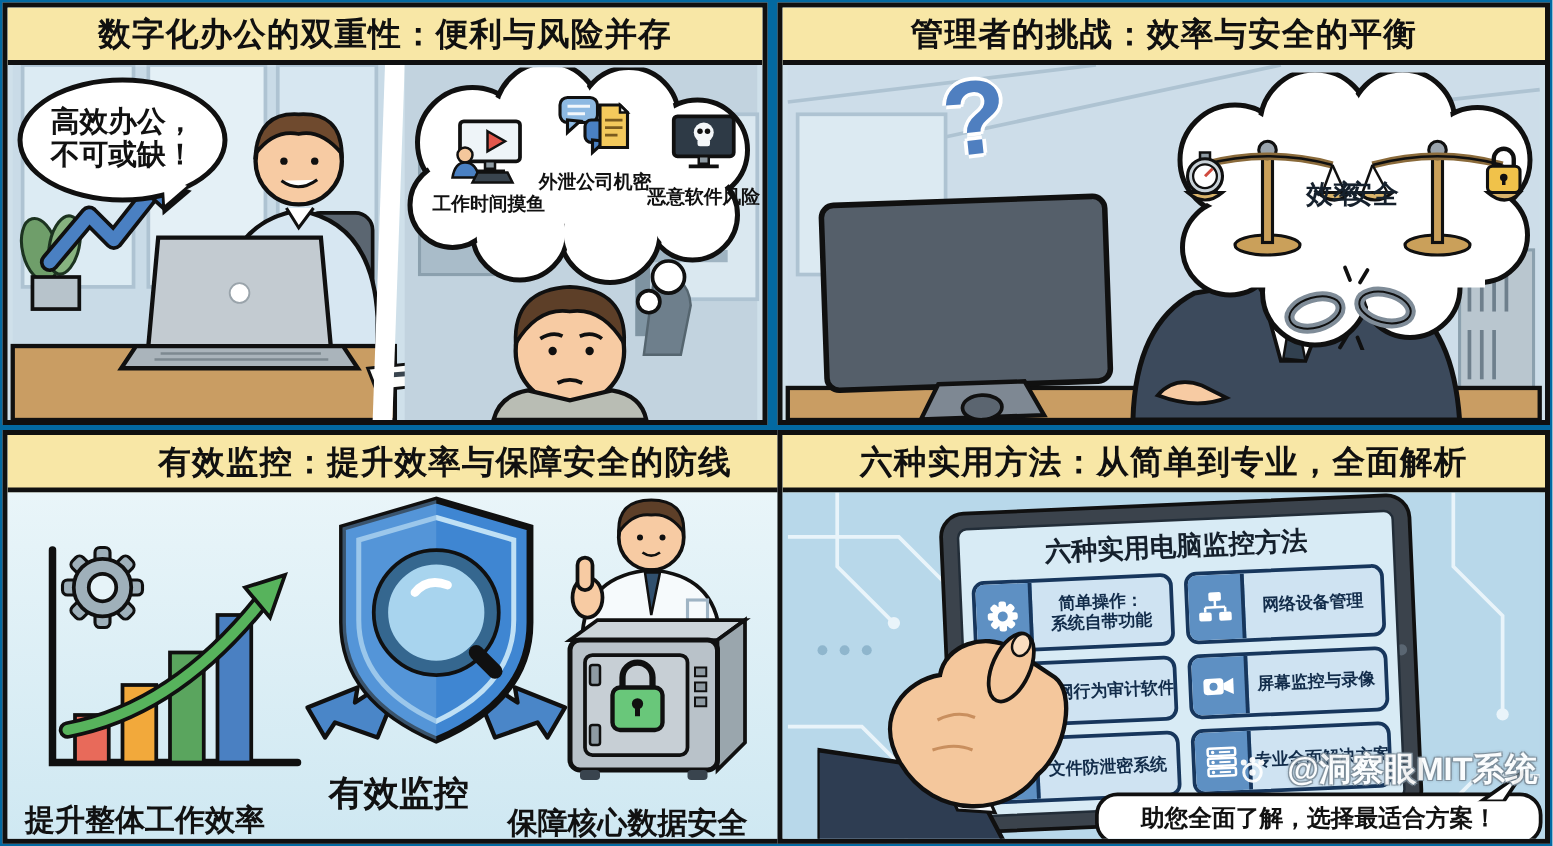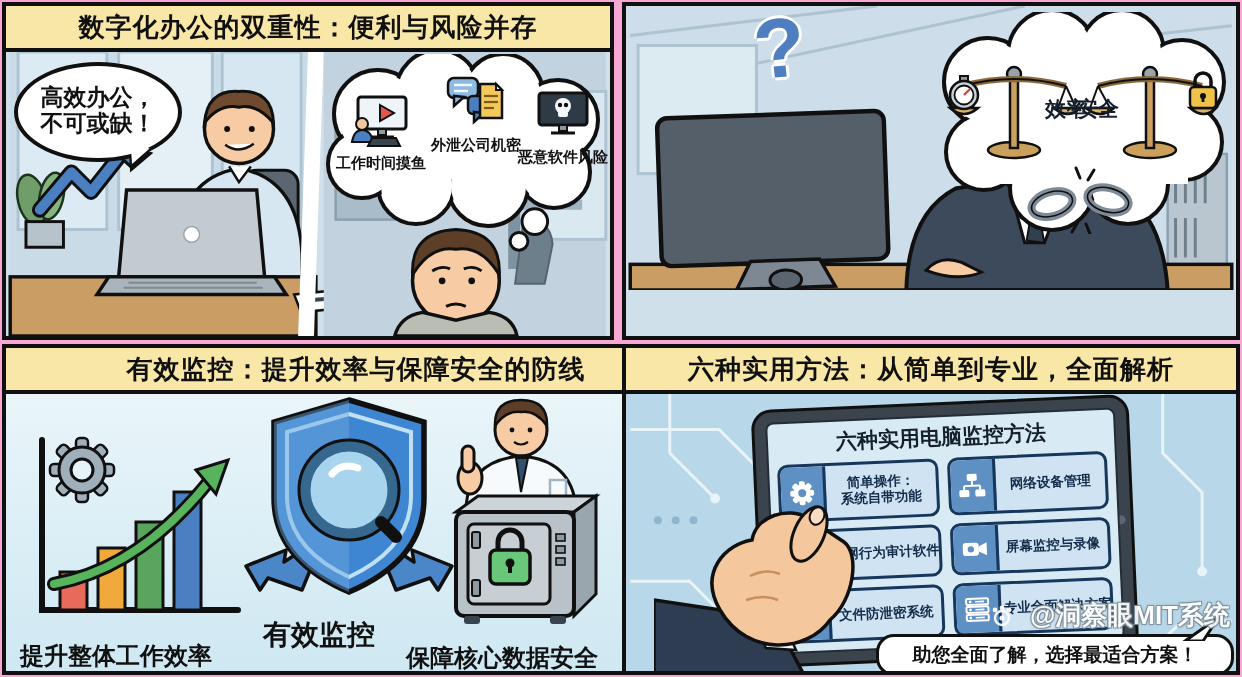--- a/index.html
+++ b/index.html
@@ -1,16 +1,16 @@
 <!DOCTYPE html>
 <html><head>
 <meta charset="utf-8">
 <style>
   html,body{margin:0;padding:0;background:#fff;}
-  .stage{position:relative;width:1242px;height:677px;background:#f9a8d4;overflow:hidden;
+  .stage{position:relative;width:1242px;height:677px;background:#0369a1;overflow:hidden;
          font-family:"Liberation Sans",sans-serif;color:#111;}
   .panel{position:absolute;border:4px solid #101010;background:#cfe0ea;box-sizing:border-box;overflow:hidden;}
   #p1{left:2px;top:2px;width:612px;height:338px;}
   #p2{left:622px;top:2px;width:618px;height:338px;}
   #p3{left:2px;top:344px;width:708px;height:331px;}
   #p4{left:622px;top:344px;width:618px;height:331px;}
   .banner{height:42px;background:#f8e7a6;border-bottom:4px solid #101010;display:flex;align-items:center;justify-content:center;
           font-weight:bold;font-size:26px;letter-spacing:1px;color:#101010;}
   .content{position:relative;width:100%;height:calc(100% - 46px);overflow:hidden;}
   .scene{position:absolute;left:0;top:0;width:100%;height:100%;}
@@ -160,21 +160,21 @@
             <circle cx="120" cy="38" r="39"></circle>
             <circle cx="185" cy="40" r="37"></circle>
           <circle cx="240" cy="66" r="37"></circle>
             <circle cx="236" cy="118" r="33"></circle>
             <circle cx="170" cy="132" r="37"></circle>
           <circle cx="98" cy="132" r="35"></circle>
             <circle cx="44" cy="110" r="31"></circle>
           <rect x="50" y="45" width="190" height="80"></rect>
         </g>
       </svg>
-      <div class="risk" style="left:330px;top:42px;">
+      <div class="risk" style="left:340px;top:42px;">
         <svg width="66" height="58" viewBox="0 0 66 58">
           <rect x="10" y="3" width="48" height="32" rx="3" fill="#eef4f8" stroke="#101010" stroke-width="3"></rect>
           <polygon points="32,11 46,19 32,27" fill="#e2574c" stroke="#101010" stroke-width="2"></polygon>
           <rect x="30" y="35" width="8" height="6" fill="#8e9aa2" stroke="#101010" stroke-width="2"></rect>
           <line x1="22" y1="43" x2="46" y2="43" stroke="#101010" stroke-width="3"></line>
           <circle cx="14" cy="30" r="6" fill="#f4c79c" stroke="#101010" stroke-width="2"></circle>
           <path d="M4,48 Q6,36 14,36 Q23,36 25,48 Z" fill="#4a80c2" stroke="#101010" stroke-width="2"></path>
           <polygon points="24,44 48,44 52,52 20,52" fill="#39444e" stroke="#101010" stroke-width="2"></polygon>
         </svg>
         <div class="rlabel">工作时间摸鱼</div>
@@ -210,20 +210,21 @@
             <circle cx="35" cy="15" r="2.2" fill="#101010"></circle>
           <rect x="28" y="35" width="8" height="6" fill="#8e9aa2" stroke="#101010" stroke-width="2"></rect>
           <line x1="20" y1="43" x2="44" y2="43" stroke="#101010" stroke-width="3"></line>
         </svg>
         <div class="rlabel">恶意软件风险</div>
       </div>
     </div>
   </div>
 
   <div class="panel" id="p2">
+    <div class="banner">管理者的挑战：效率与安全的平衡</div>
     <div class="content">
       <svg class="scene" viewBox="0 0 610 288">
         <rect x="0" y="0" width="610" height="288" fill="#cdddE9"></rect>
         <g stroke="#aec3d2" stroke-width="3" fill="none">
           <line x1="0" y1="30" x2="250" y2="0"></line>
             <line x1="120" y1="60" x2="400" y2="0"></line>
             <line x1="430" y1="40" x2="610" y2="20"></line>
         </g>
         <rect x="8" y="40" width="120" height="130" fill="#dceaf2" stroke="#aec3d2" stroke-width="3"></rect>
         <rect x="545" y="150" width="60" height="130" fill="#b9c6cf" stroke="#8ba0ae" stroke-width="2.5"></rect>

